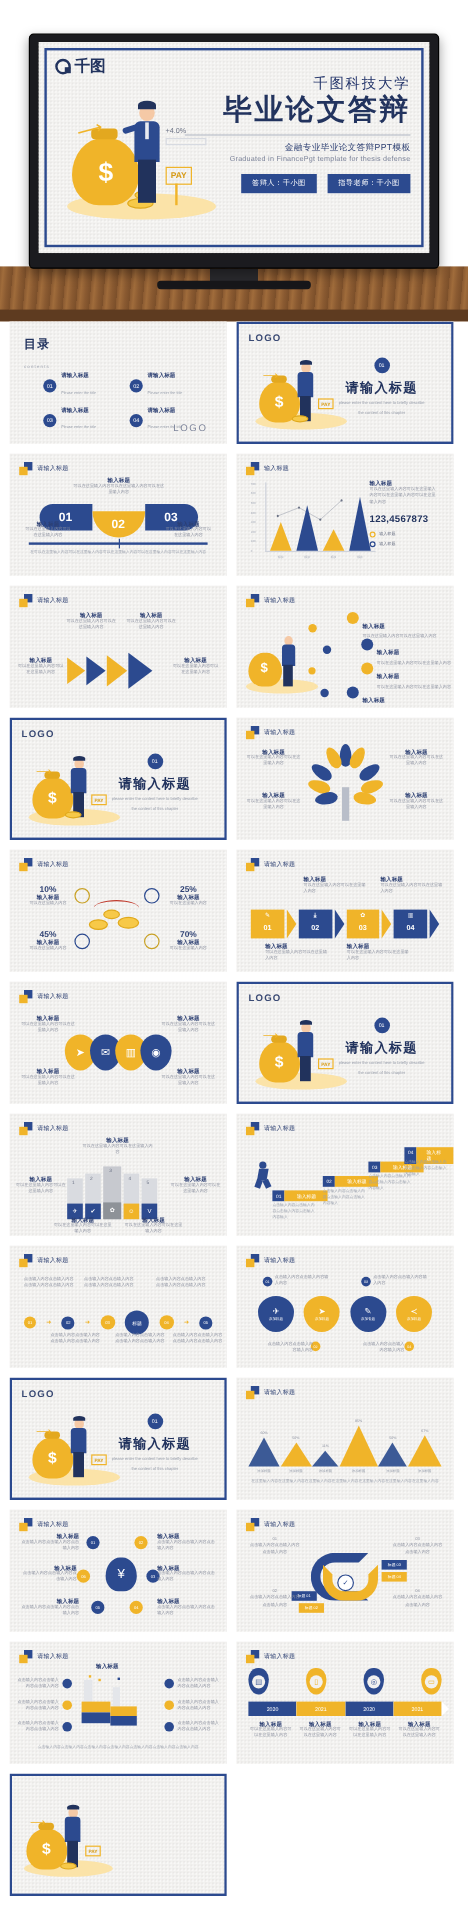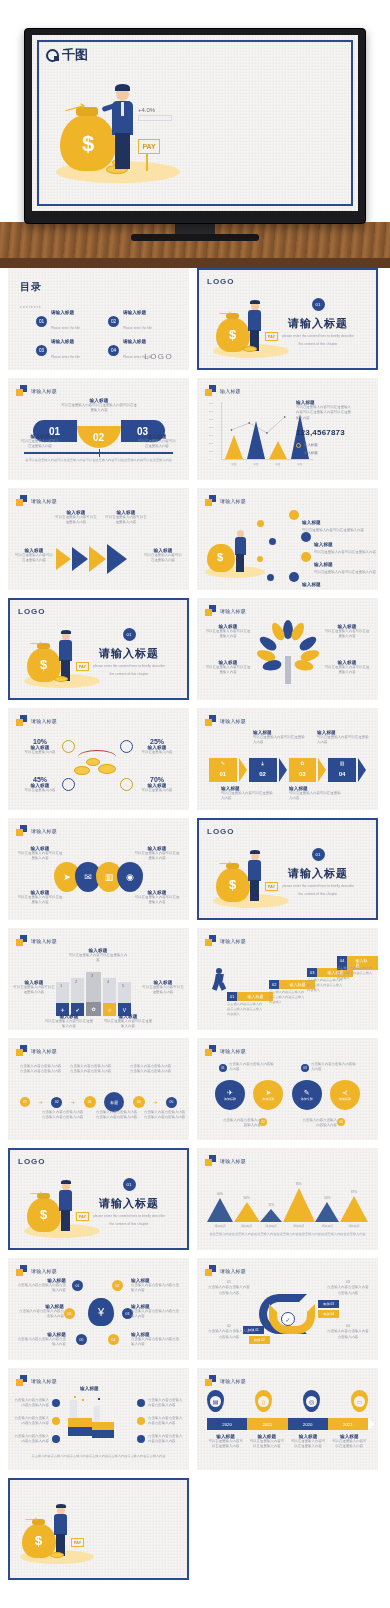--- a/index.html
+++ b/index.html
@@ -104,21 +104,21 @@
   .bt-s { font-size:3.4px; color:#9aa0ad; line-height:1.6; margin-top:3px; }
 
   
   .chart-wrap { position:absolute; left:12px; top:24px; width:104px; height:66px; }
   .c-axis { position:absolute; left:12px; bottom:8px; right:0; height:1px; background:#cfd3db; }
   .c-yaxis { position:absolute; left:12px; top:0; bottom:8px; width:1px; background:#cfd3db; }
   .c-ytick { position:absolute; left:0; font-size:2.4px; color:#a7adb9; }
   .c-bars { position:absolute; left:14px; right:2px; bottom:9px; height:56px; display:flex; align-items:flex-end; justify-content:space-around; }
   .tri { width:0; height:0; border-left:9px solid transparent; border-right:9px solid transparent; }
   .c-xlab { position:absolute; left:14px; right:2px; bottom:2px; display:flex; justify-content:space-around; font-size:2.4px; color:#a7adb9; }
-  .c-side { position:absolute; right:24px; top:22px; width:58px; }
+  .c-side { position:absolute; right:12px; top:22px; width:58px; }
   .c-num { font-size:8px; font-weight:bold; color:#22335e; letter-spacing:.2px; margin-top:7px; }
   .c-leg { margin-top:6px; }
   .c-leg div { display:flex; align-items:center; gap:3px; font-size:3.4px; color:#6b7285; margin-top:3px; }
   .c-dot { width:5px; height:5px; border-radius:50%; border:1.4px solid #f0b429; }
   .c-dot.b { border-color:#2c4a8f; }
 
   
   .wave { position:absolute; left:0; right:0; top:30px; display:flex; justify-content:center; align-items:center; }
   .wv { width:44px; height:22px; display:flex; align-items:center; justify-content:center; color:#fff; font-size:10px; font-weight:bold; }
   .wv.b { background:#2c4a8f; border-radius:22px 0 0 22px; }
@@ -203,20 +203,31 @@
           <div class="m-suit" style="left:48px;top:32px;width:14px;height:5px;transform:rotate(-18deg);border-radius:3px;"></div>
           <div style="position:absolute;left:67px;top:29px;width:3px;height:14px;background:#e8eaf0;"></div>
           <div class="m-pay" style="left:84px;top:66px;width:22px;height:15px;font-size:7px;display:flex;align-items:center;justify-content:center;">PAY</div>
           <div style="position:absolute;left:92px;top:80px;width:1.5px;height:18px;background:#f0b429;"></div>
           <div style="position:absolute;left:84px;top:34px;width:34px;">
             <div style="font-size:6px;color:#6b7285;">+4.0%</div>
             <div style="height:6px;border:1px solid #d7dae1;margin-top:2px;"></div>
           </div>
         </div>
 
+        <div class="cover-right">
+          <div class="cv-uni">千图科技大学</div>
+          <div class="cv-main">毕业论文答辩</div>
+          <div class="cv-rule"></div>
+          <div class="cv-sub1">金融专业毕业论文答辩PPT模板</div>
+          <div class="cv-sub2">Graduated in FinancePgt template for thesis defense</div>
+          <div class="cv-btns">
+            <span class="cv-btn">答辩人：千小图</span>
+            <span class="cv-btn">指导老师：千小图</span>
+          </div>
+        </div>
       </div>
     </div>
   </div>
 </div>
 
 <div class="sheet">
 
   <div class="row">
     <div class="cell slide w-half">
       <div class="toc-h">

